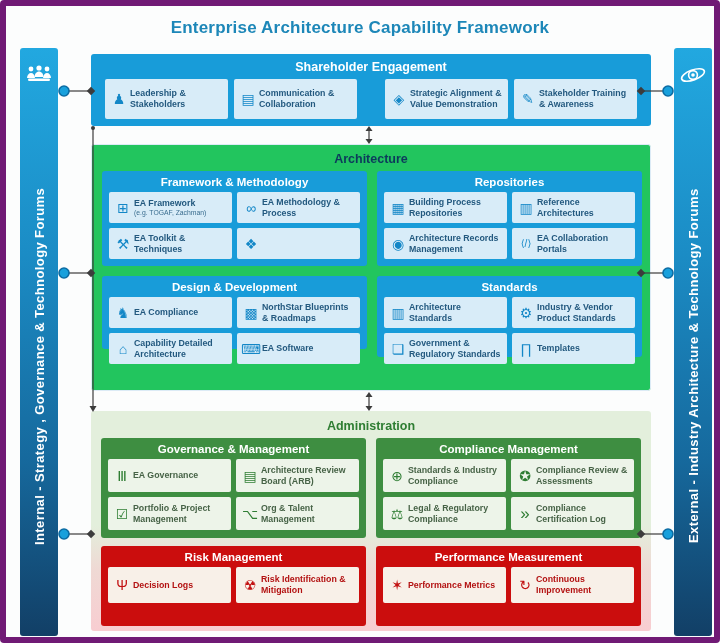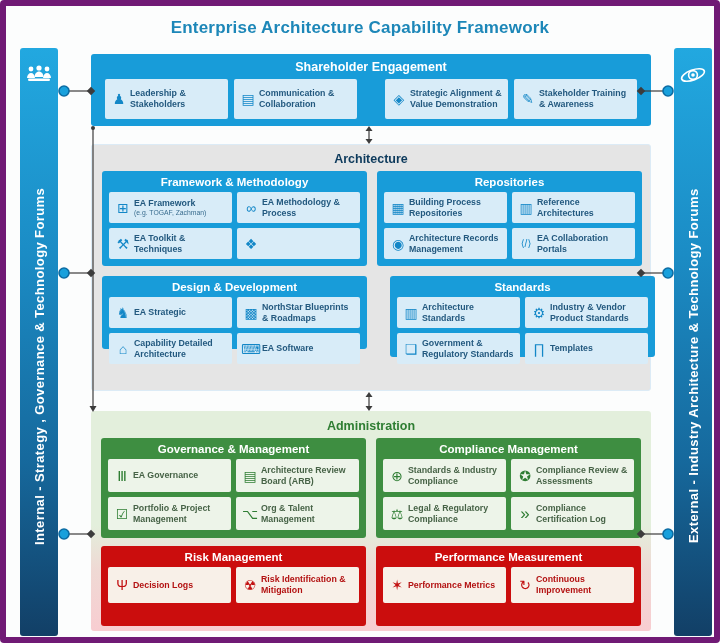--- a/index.html
+++ b/index.html
@@ -11,21 +11,21 @@
   #right-bar{left:668px;}
   .vbar .bar-icon{flex:0 0 34px;display:flex;align-items:center;justify-content:center;}
   .vbar .vtext{flex:1;display:flex;align-items:center;justify-content:center;writing-mode:vertical-rl;transform:rotate(180deg);color:#fff;font-weight:bold;font-size:13px;letter-spacing:.4px;padding:6px 0 10px;}
   
   .section{position:absolute;left:85px;width:560px;border-radius:3px;box-sizing:border-box;}
   #shareholder{top:48px;height:72px;background:#189cd9;}
   #shareholder h2{margin:6px 0 0;text-align:center;color:#fff;font-size:12.5px;font-weight:bold;}
   #shareholder .row{position:absolute;left:14px;right:14px;top:25px;display:flex;justify-content:space-between;}
   #shareholder .pair{display:flex;gap:6px;}
   #shareholder .item{width:123px;height:40px;}
-  #architecture{top:138px;height:247px;background:#e5e5e5;border:1px solid #dcebf6;}
+  #architecture{top:138px;height:247px;background:#22c55e;border:1px solid #dcebf6;}
   #architecture h2{margin:7px 0 0;text-align:center;color:#0d3a5c;font-size:12.5px;font-weight:bold;}
   #administration{top:405px;height:220px;background:linear-gradient(180deg,#e3efdc 0%,#e3efdc 52%,#efd9d4 72%,#f8cdd1 100%);}
   #administration h2{margin:8px 0 0;text-align:center;color:#2e7d32;font-size:12.5px;font-weight:bold;}
   
   .subbox{position:absolute;width:265px;border-radius:3px;background:#189cd9;padding:2px 7px 6px;box-sizing:border-box;}
   .subbox h3{margin:3px 0 4px;text-align:center;color:#fff;font-size:11.5px;font-weight:bold;}
   .subbox .grid{display:grid;grid-template-columns:1fr 1fr;gap:5px;}
   .item{display:flex;align-items:center;background:#d8ecf8;border-radius:2px;padding:2px 3px;box-sizing:border-box;}
   .item .ic{flex:0 0 22px;text-align:center;font-size:14px;color:#1387c7;line-height:1;}
   .item .lbl{font-size:8.8px;font-weight:bold;color:#23597f;line-height:1.2;}
@@ -152,38 +152,38 @@
           <span class="lbl">EA Collaboration Portals</span>
         </div>
       </div>
     </div>
 
     <div class="subbox" style="left:10px;top:131px;height:73px;">
       <h3>Design &amp; Development</h3>
       <div class="grid">
         <div class="item">
           <span class="ic">♞</span>
-          <span class="lbl">EA Strategic</span>
+          <span class="lbl">EA Compliance</span>
         </div>
         <div class="item">
           <span class="ic">▩</span>
           <span class="lbl">NorthStar Blueprints &amp; Roadmaps</span>
         </div>
         <div class="item">
           <span class="ic">⌂</span>
           <span class="lbl">Capability Detailed Architecture</span>
         </div>
         <div class="item">
           <span class="ic">⌨</span>
           <span class="lbl">EA Software</span>
         </div>
       </div>
     </div>
 
-    <div class="subbox" style="left:285px;top:131px;height:81px;margin-left:13px;">
+    <div class="subbox" style="left:285px;top:131px;height:81px;">
       <h3>Standards</h3>
       <div class="grid">
         <div class="item">
           <span class="ic">▥</span>
           <span class="lbl">Architecture Standards</span>
         </div>
         <div class="item">
           <span class="ic">⚙</span>
           <span class="lbl">Industry &amp; Vendor Product Standards</span>
         </div>

